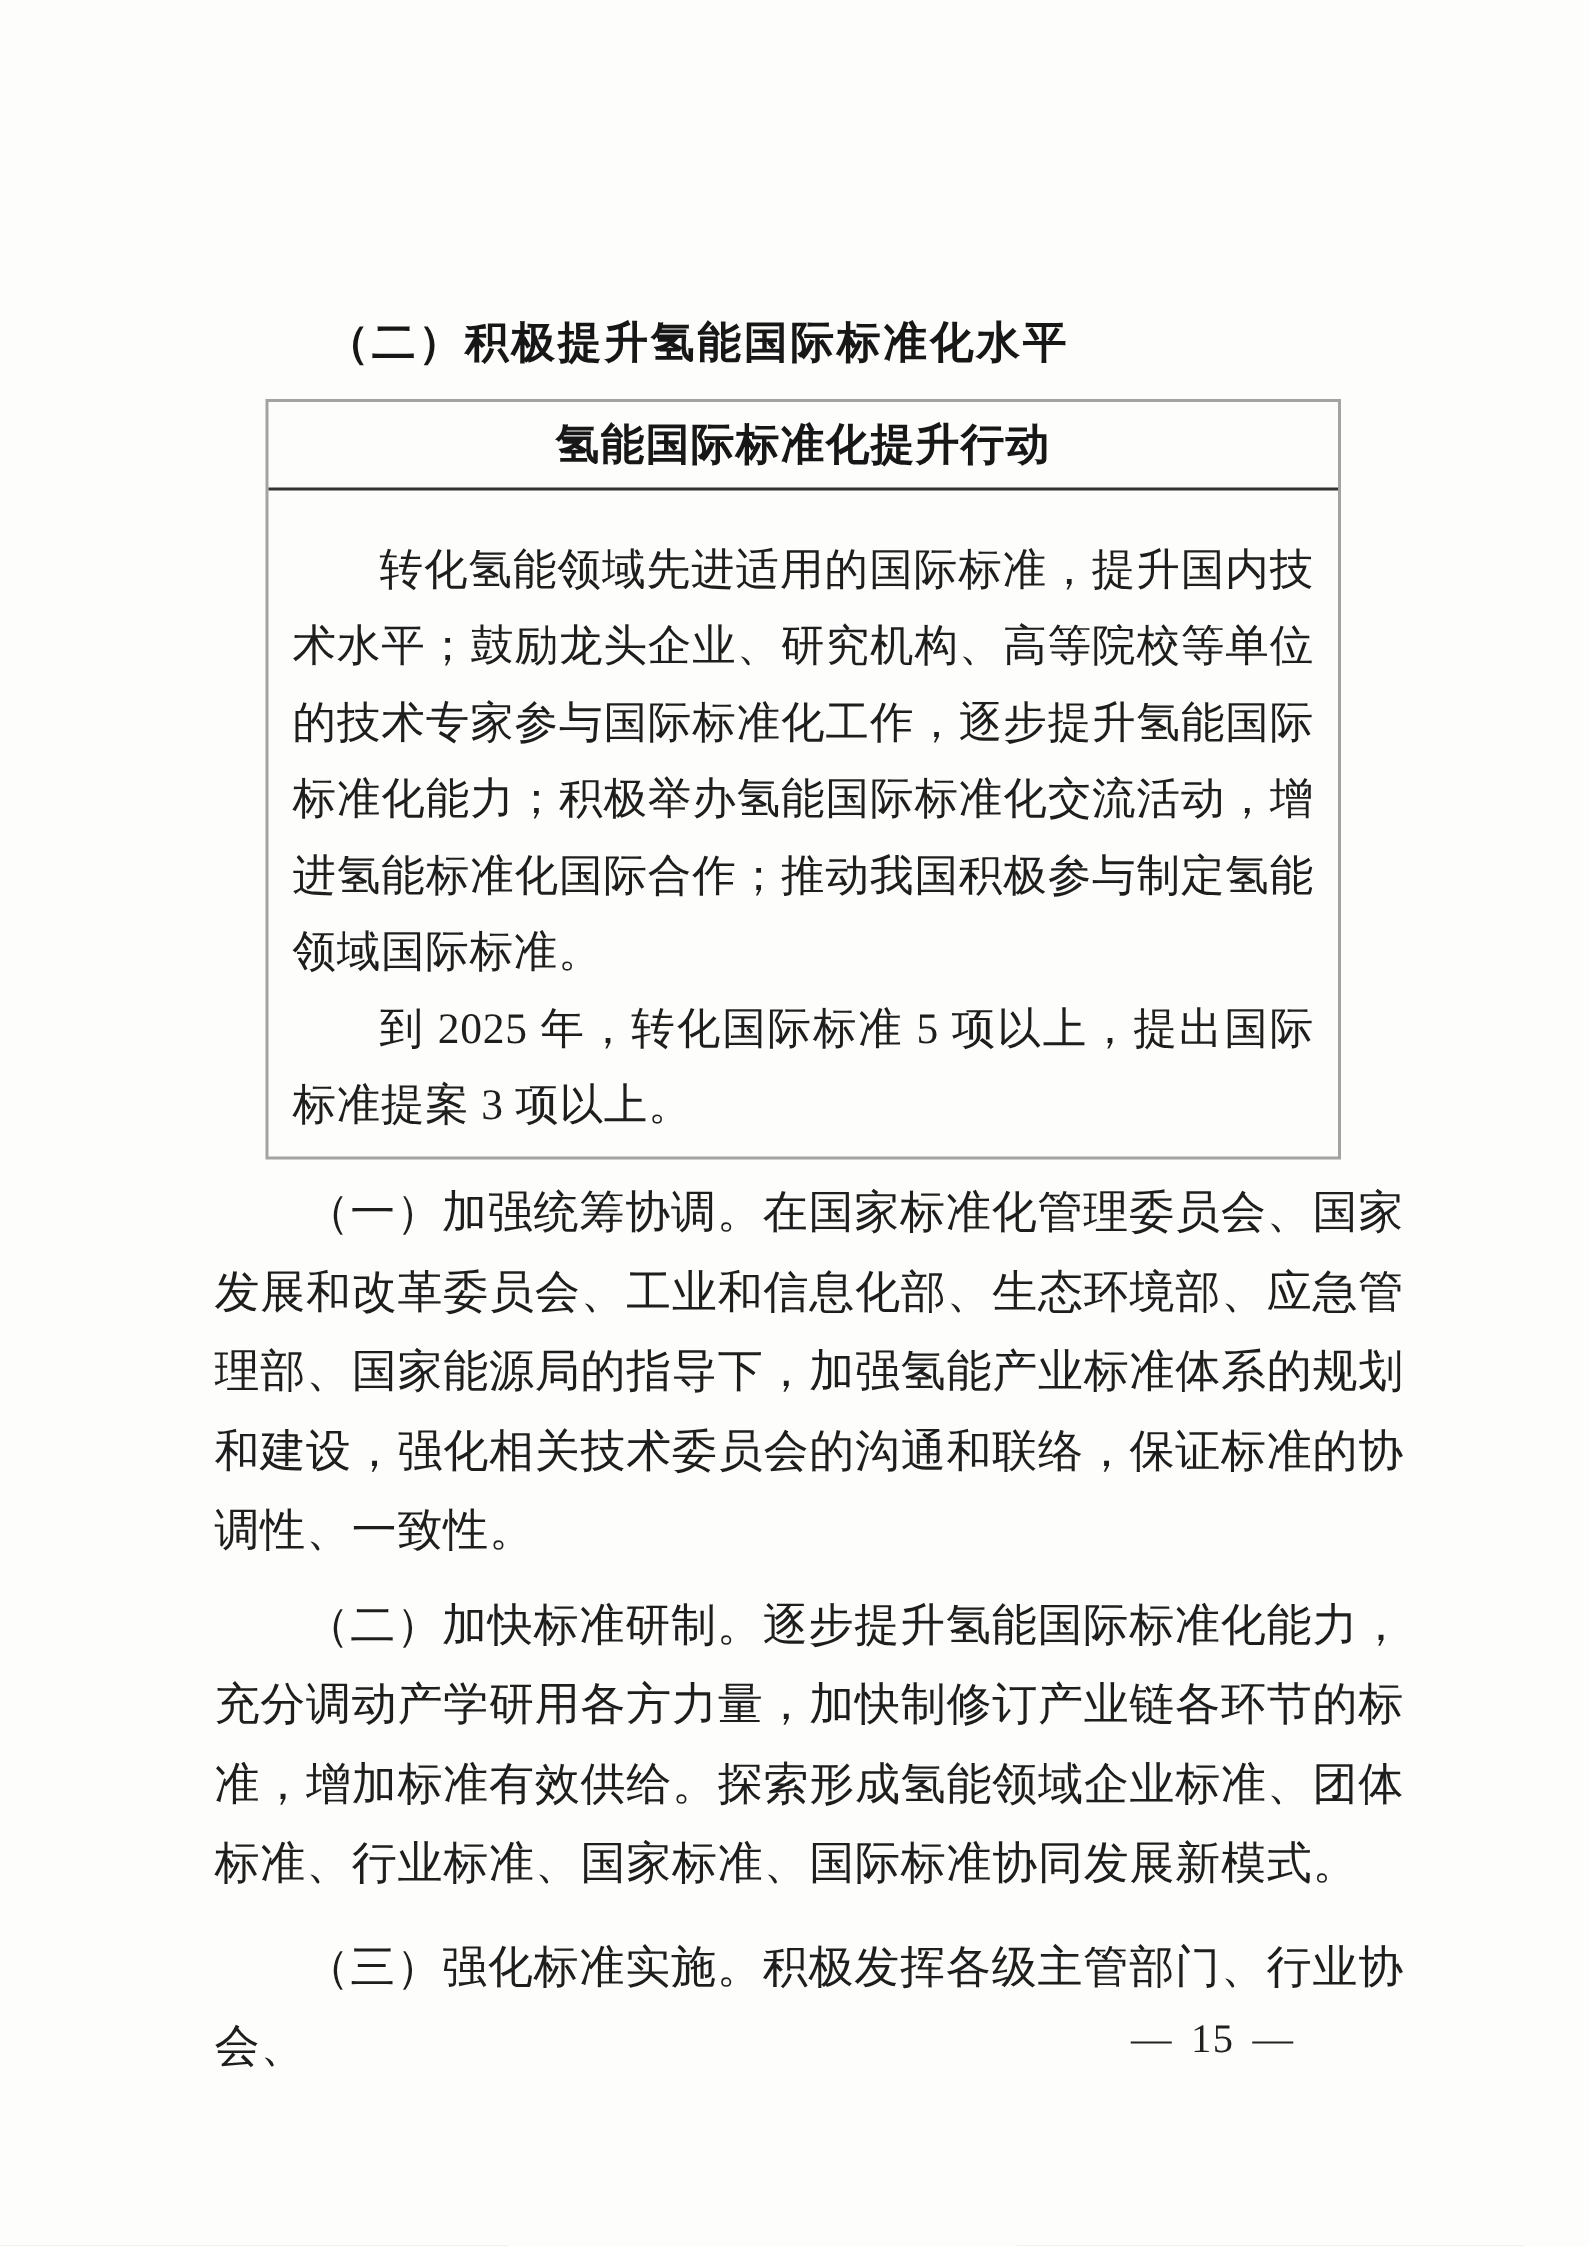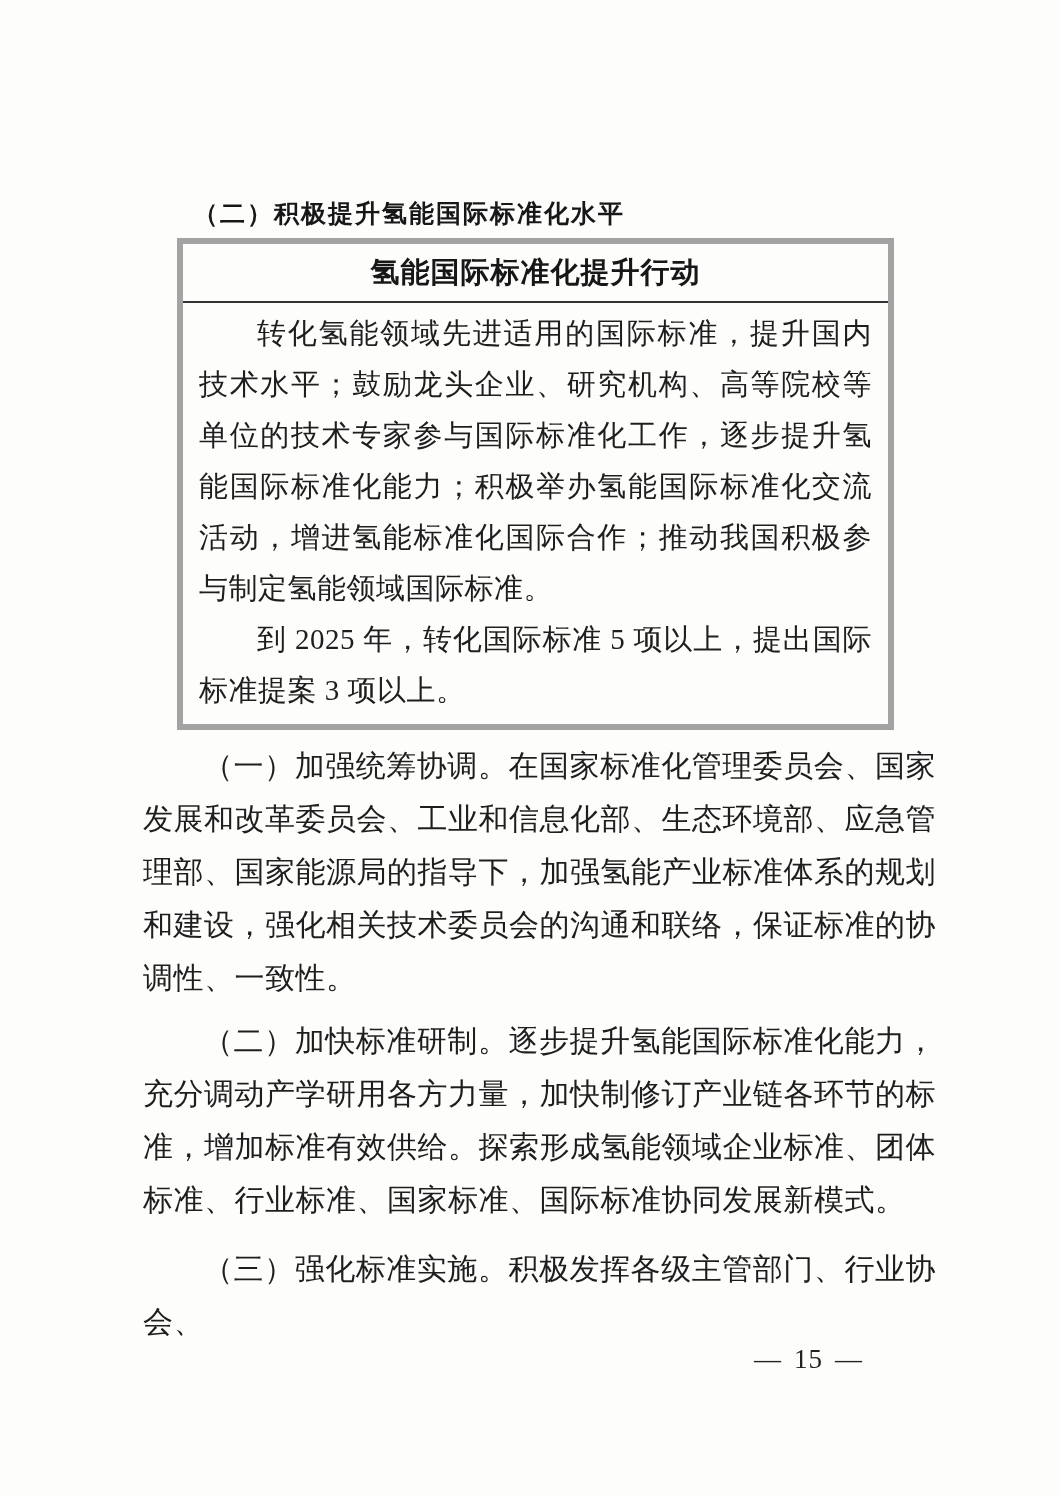--- a/index.html
+++ b/index.html
@@ -19,55 +19,56 @@
   }
   .content {
     position: absolute;
     left: 143px;
     top: 192px;
     width: 793px;
   }
   .sec-heading {
     font-family: "Liberation Sans", "DejaVu Sans", sans-serif;
     font-weight: 700;
-    font-size: 25px;
+    font-size: 29px;
     line-height: 42px;
     letter-spacing: 2px;
-    margin: 0;
+    margin: 16px;
     color: #171717;
   }
   .indent2 { text-indent: 2em; }
   .body-para {
     font-size: 30px;
     line-height: 53px;
     letter-spacing: 0.5px;
     text-align: justify;
     text-indent: 2em;
     margin: 0;
   }
   .intro-para { margin-top: 12px; }
   .action-box {
     margin: 4px 0 0 34px;
     width: 717px;
-    border: 6px solid #a3a3a3;
+    border: 2px solid #a3a3a3;
     background: #fdfdfc;
     box-sizing: border-box;
   }
   .action-box-header {
     border-bottom: 2px solid #333;
     text-align: center;
     font-family: "Liberation Sans", "DejaVu Sans", sans-serif;
     font-weight: 700;
     font-size: 29px;
     letter-spacing: 1px;
     padding: 9px 0 8px 0;
     color: #171717;
   }
   .action-box-body {
     padding: 5px 16px 8px 16px;
+    margin-top: 23px;
   }
   .action-box-body .body-para {
     line-height: 51px;
     font-size: 29px;
   }
   .heading-5 {
     margin-top: 24px;
   }
   .p-after-heading { margin-top: 9px; }
   .p-gap { margin-top: 10px; }

